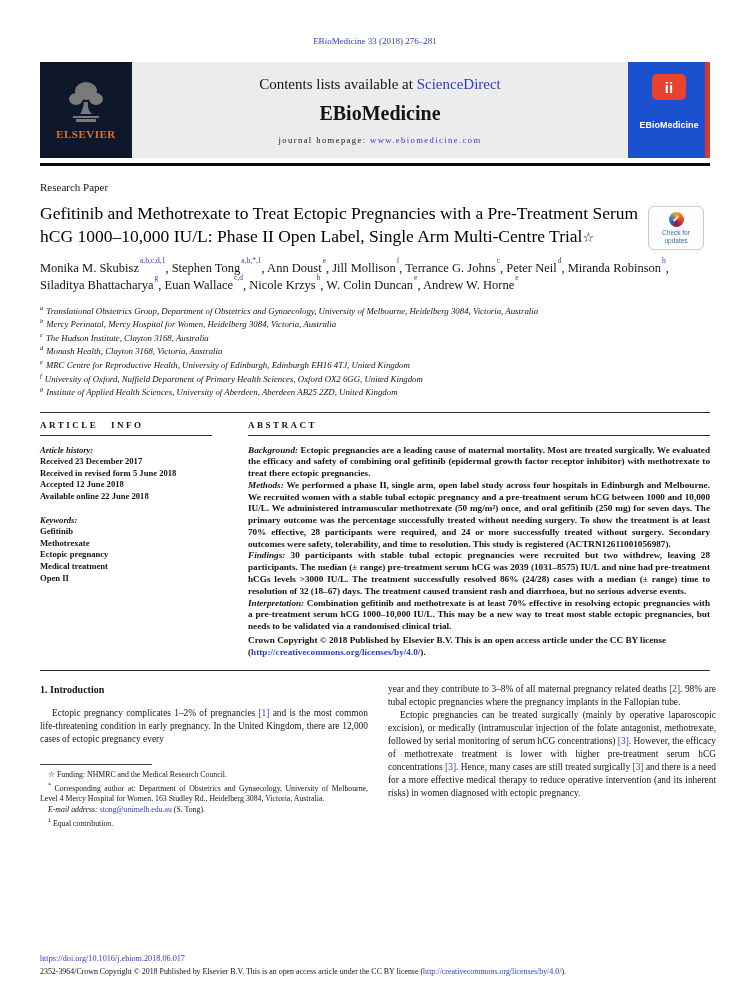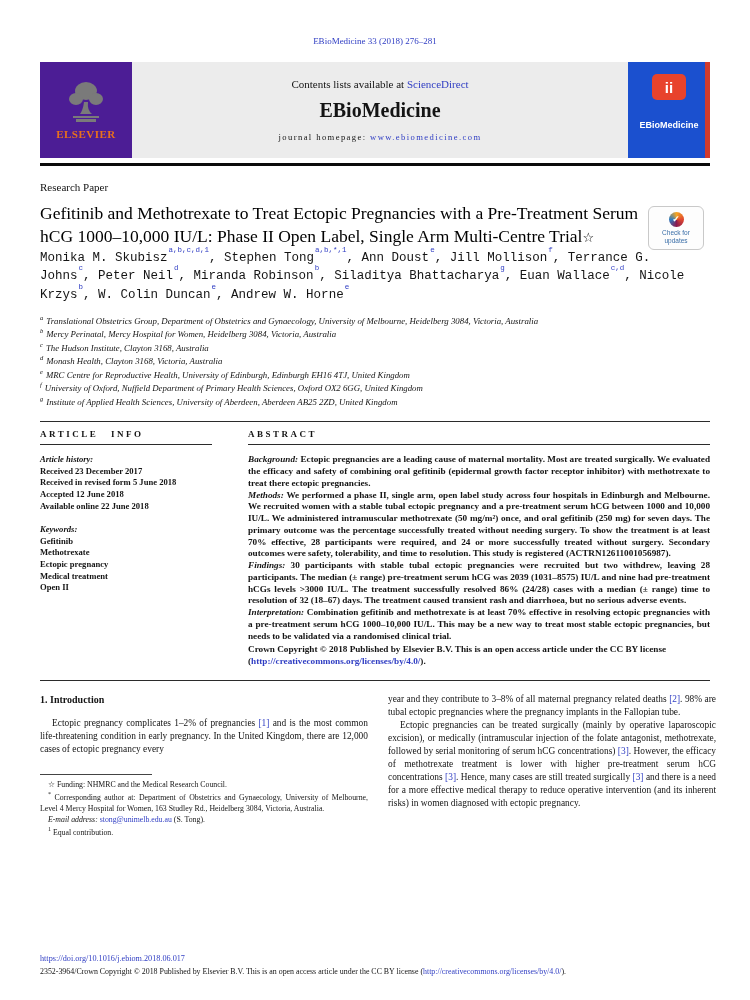--- a/index.html
+++ b/index.html
@@ -11,45 +11,45 @@
   }
   .content { padding:36px 40px 0 40px; }
   .link { color:var(--link,#2f3dc3); text-decoration:none; cursor:pointer; }
   .ref  { color:var(--link,#2f3dc3); }
 
   
   .citation { text-align:center; font-size:9px; color:var(--link,#2f3dc3); }
 
   
   .masthead { display:flex; margin-top:16px; height:96px; }
-  .logo-box { width:92px; background:#4c1d95; display:flex; flex-direction:column; align-items:center; justify-content:center; }
+  .logo-box { width:92px; background:#0f172a; display:flex; flex-direction:column; align-items:center; justify-content:center; }
   .elsevier-word { font-size:11px; font-weight:bold; color:var(--orange,#e9711c); letter-spacing:.5px; margin-top:2px; font-family:"Liberation Serif",serif; }
   .masthead-center { flex:1; background:#ececec; display:flex; flex-direction:column; align-items:center; justify-content:center; }
-  .contents-line { font-size:11px; }
+  .contents-line { font-size:15px; }
   .journal-name { font-size:20px; font-weight:bold; margin:9px 0 10px 0; }
   .homepage-line { font-size:8.6px; letter-spacing:1.4px; }
   .cover { width:82px; background:var(--cover,#1b50cf); position:relative; }
   .cover::after { content:''; position:absolute; right:0; top:0; width:5px; height:100%; background:#d23b2e; }
   .cover-icon { position:absolute; top:12px; left:50%; transform:translateX(-50%); width:34px; height:26px;
     background:#e8432c; border-radius:5px; color:#fff; font:bold 15px "Liberation Sans",sans-serif;
     display:flex; align-items:center; justify-content:center; }
   .cover-title { position:absolute; bottom:28px; width:100%; text-align:center; color:#fff; font:bold 9px "Liberation Sans",sans-serif; }
   .black-rule { height:3px; background:#0a0a0a; margin-top:5px; }
 
   
   .article-type { margin-top:15px; font-size:11px; }
   .title { margin-top:9px; font-size:17.5px; line-height:1.33; font-weight:500; width:600px; color:#000; }
   .title-star { font-size:13px; }
   .check-badge { position:absolute; top:206px; right:46px; width:56px; height:44px; border:1px solid #c9c9c9;
     border-radius:6px; background:#fdfdfd; display:flex; flex-direction:column; align-items:center; justify-content:center; gap:2px; cursor:pointer; }
   .check-circle { width:15px; height:15px; border-radius:50%; background:conic-gradient(#f5a623,#e0482f,#8b1a4f,#2e7bbf,#f5a623); position:relative; }
   .check-circle::after { content:'✓'; position:absolute; inset:0; color:#fff; font:bold 9px "Liberation Sans",sans-serif; display:flex; align-items:center; justify-content:center; }
   .check-text { font:6.5px/1.2 "Liberation Sans",sans-serif; color:#3a6ea8; text-align:center; }
 
-  .authors { font-size:12.5px; line-height:1.4; width:660px;font-family:Liberation Mono, monospace; }
+  .authors { margin-top:11px; font-size:12.5px; line-height:1.4; width:660px; }
   .a-sup { color:var(--link,#2f3dc3); font-size:7.5px; position:relative; top:-4px; margin-left:1px; }
 
   .affils { margin-top:9px; font-style:italic; font-size:8.8px; line-height:1.32; }
   .affil sup { font-size:6.5px; margin-right:3px; }
 
   
   .info-abstract { margin-top:13px; border-top:1px solid #2b2b2b; border-bottom:1px solid #2b2b2b; display:flex; gap:36px; padding-bottom:12px;font-weight:bold; }
   .col-info { width:172px; flex:none; }
   .col-abstract { flex:1; }
   .col-header { font-size:9px; letter-spacing:2.5px; word-spacing:8px; padding:7px 0 5px 0; border-bottom:1px solid #2b2b2b; }

